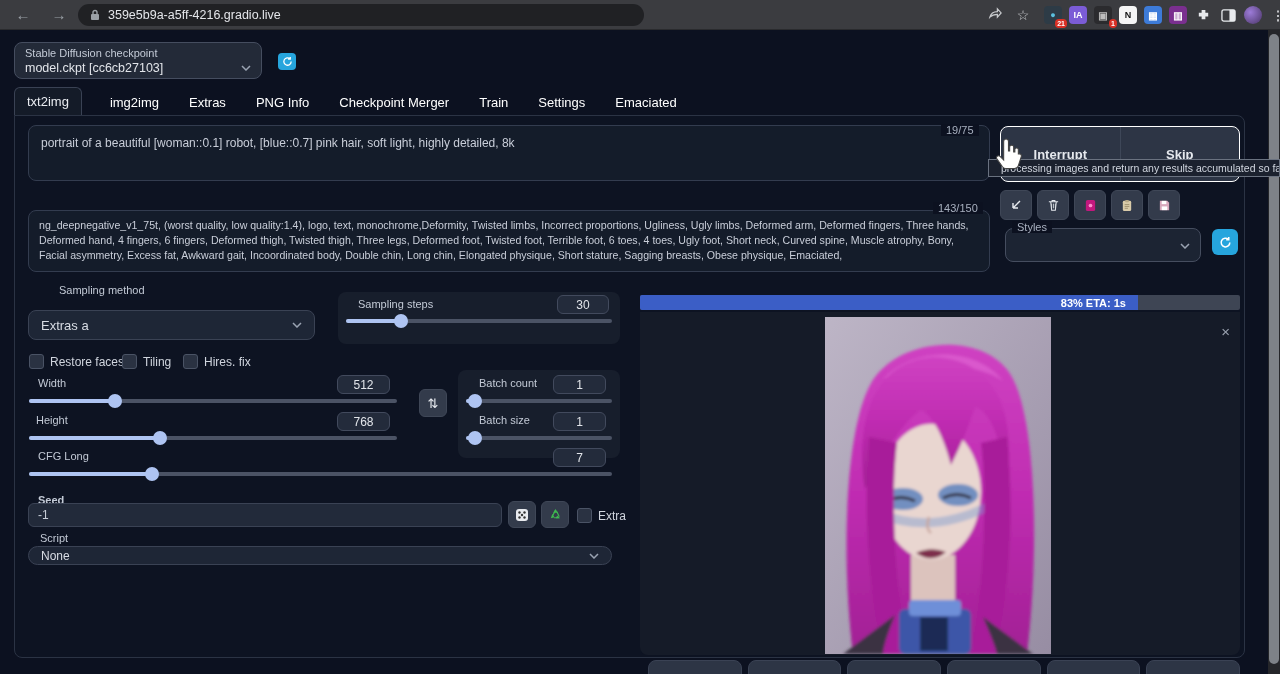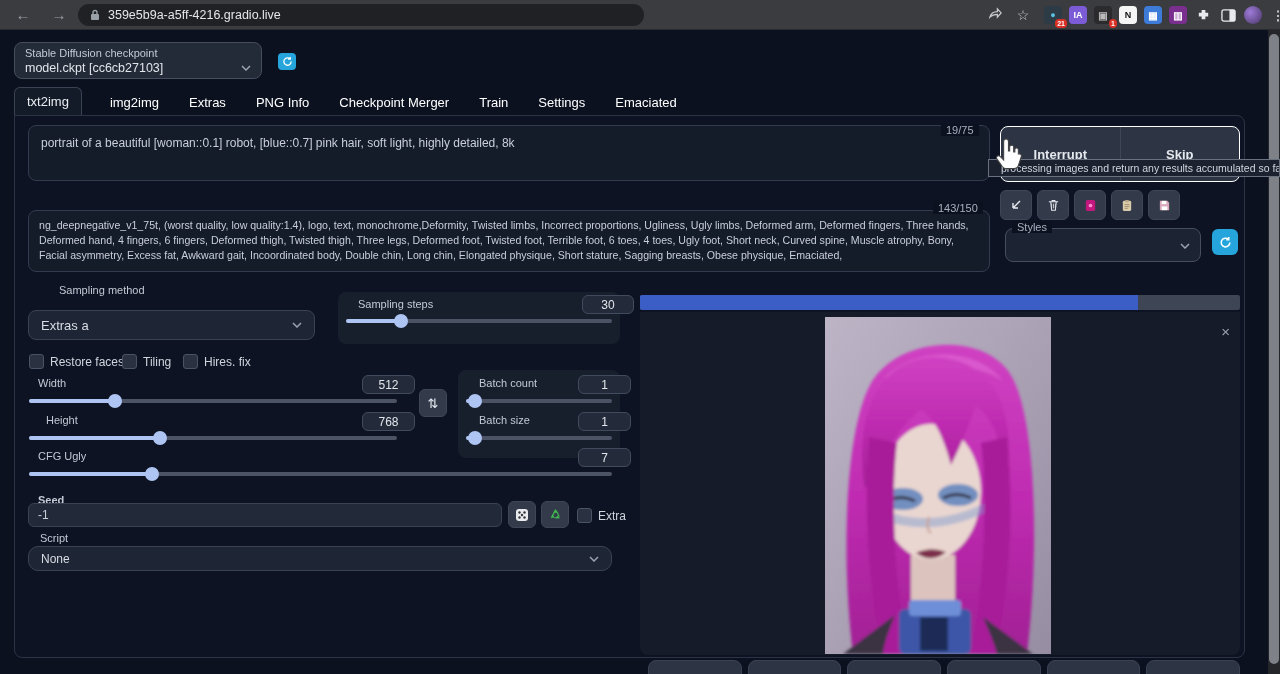--- a/index.html
+++ b/index.html
@@ -31,21 +31,21 @@
   .tabs{display:flex;gap:26px;align-items:flex-end;}
   .tab{color:#ffffff;font-size:13px;padding:6px 2px;cursor:pointer;}
   .tab.active{color:#e9ecf1;background:#141b28;border:1px solid #3a4254;border-bottom:1px solid #141b28;
               border-radius:6px 6px 0 0;padding:6px 12px;}
   .bigbox{background:#141c2a;border:1px solid #333c4f;border-radius:8px;color:#c9ced9;
           padding:9px 12px;overflow:hidden;white-space:pre-wrap;}
   .dd{background:#1e2636;border:1px solid #3a4254;border-radius:8px;color:#d8dce4;
       display:flex;align-items:center;padding:0 12px;cursor:pointer;justify-content:space-between;}
   .chev{width:10px;height:6px;flex:0 0 auto;}
   .valbox{background:#232b3b;border:1px solid #424a5d;border-radius:6px;color:#e2e5ea;
-          font-size:12px;display:flex;align-items:center;justify-content:center;cursor:text;margin-left:25px;}
+          font-size:12px;display:flex;align-items:center;justify-content:center;cursor:text;}
   .slider{height:4px;background:#4b5365;border-radius:2px;}
   .sfill{position:absolute;left:0;top:0;height:4px;background:#aec4f2;border-radius:2px;}
   .sthumb{position:absolute;top:-5px;width:14px;height:14px;border-radius:50%;background:#aec4f2;cursor:grab;}
   .chkbox{width:13px;height:13px;background:#2a3242;border:1px solid #4a5365;border-radius:3px;cursor:pointer;flex:0 0 auto;}
   .chklbl{color:#d0d5de;font-size:12px;margin-left:6px;}
   .chkrow{display:flex;align-items:center;}
   .iconbtn{width:30px;height:28px;background:#333b4b;border:1px solid #3f4757;border-radius:6px;
            display:flex;align-items:center;justify-content:center;cursor:pointer;color:#e6e9ee;font-size:13px;}
   .subpanel{background:#171e2c;border-radius:8px;}
   .halfbtn{display:flex;align-items:center;justify-content:center;color:#e6e9ee;
@@ -244,35 +244,35 @@
   </div>
 
   <div class="abs subpanel" style="left:458px;top:370px;width:162px;height:88px;"></div>
   <div class="abs lbl" style="left:479px;top:377px;">Batch count</div>
   <div class="abs valbox" style="left:553px;top:375px;width:53px;height:19px;">1</div>
   <div class="abs slider" style="left:466px;top:399px;width:146px;">
     <div class="sfill" style="width:6%;"></div>
       <div class="sthumb" style="left:2px;"></div>
   </div>
 
-  <div class="abs lbl" style="left:46px;top:414px;">Height</div>
+  <div class="abs lbl" style="left:36px;top:414px;">Height</div>
   <div class="abs valbox" style="left:337px;top:412px;width:53px;height:19px;">768</div>
   <div class="abs slider" style="left:29px;top:436px;width:368px;">
     <div class="sfill" style="width:35.6%;"></div>
       <div class="sthumb" style="left:124px;"></div>
   </div>
 
   <div class="abs lbl" style="left:479px;top:414px;">Batch size</div>
   <div class="abs valbox" style="left:553px;top:412px;width:53px;height:19px;">1</div>
   <div class="abs slider" style="left:466px;top:436px;width:146px;">
     <div class="sfill" style="width:6%;"></div>
       <div class="sthumb" style="left:2px;"></div>
   </div>
 
-  <div class="abs lbl" style="left:38px;top:450px;">CFG Ugly</div>
+  <div class="abs lbl" style="left:38px;top:450px;">CFG Long</div>
   <div class="abs valbox" style="left:553px;top:448px;width:53px;height:19px;">7</div>
   <div class="abs slider" style="left:29px;top:472px;width:583px;">
     <div class="sfill" style="width:21%;"></div>
       <div class="sthumb" style="left:116px;"></div>
   </div>
 
   <div class="abs lbl" style="left:38px;top:494px;font-weight:bold;">Seed</div>
   <div class="abs" style="left:28px;top:503px;width:474px;height:24px;background:#222a3a;border:1px solid #3a4254;border-radius:6px;color:#c9ced9;font-size:12px;line-height:23px;padding-left:9px;">-1</div>
   <div class="abs iconbtn" style="left:508px;top:501px;width:28px;height:27px;">
     <svg width="14" height="14" viewBox="0 0 14 14">
@@ -291,29 +291,30 @@
         <path d="M13 12l-4.6.1 1.3-3z" fill="#3fb950"></path>
         <path d="M8 3.5L4.5 10M6.5 11.5h5M12 10.5L9.5 5" stroke="#3fb950" stroke-width="1.2" fill="none"></path>
       </svg>
   </div>
   <div class="abs chkrow" style="left:577px;top:508px;">
     <div class="chkbox"></div>
     <span class="chklbl">Extra</span>
   </div>
 
   <div class="abs lbl" style="left:40px;top:532px;">Script</div>
-  <div class="abs dd" style="left:28px;top:546px;width:584px;height:25px;font-size:12px;border-radius:10px;gap:47px;">
+  <div class="abs dd" style="left:28px;top:546px;width:584px;height:19px;font-size:12px;border-radius:10px;gap:47px;">
     <span>None</span>
     <svg class="chev" viewBox="0 0 10 6">
         <polyline points="1,1 5,5 9,1" fill="none" stroke="#9aa3b2" stroke-width="1.5"></polyline>
       </svg>
   </div>
 
   <div class="abs" style="left:640px;top:295px;width:600px;height:15px;background:#3e4554;border-radius:2px;overflow:hidden;">
     <div class="abs" style="left: 0px; top: 0px; height: 15px; background: rgb(59, 94, 198); width: 83%;"></div>
+    <div class="abs" style="left: 0px; top: 0px; height: 15px; display: flex; align-items: center; justify-content: flex-end; padding-right: 6px; color: rgb(255, 255, 255); font-size: 11px; font-weight: bold; width: calc(83% - 6px);">83% ETA: 1s</div>
   </div>
 
   <div class="abs" style="left:640px;top:312px;width:600px;height:343px;background:#151b28;border-radius:0 0 8px 8px;">
     <div class="abs" style="right:10px;top:12px;color:#98a0ae;font-size:15px;line-height:15px;cursor:pointer;">×</div>
 
     <svg class="abs" style="left:185px;top:5px;" width="226" height="337" viewBox="0 0 226 337">
       <defs>
         <linearGradient id="pbg" x1="0" y1="0" x2="1" y2="1">
           <stop offset="0" stop-color="#bdb5c6"></stop>
             <stop offset="1" stop-color="#978da3"></stop>

